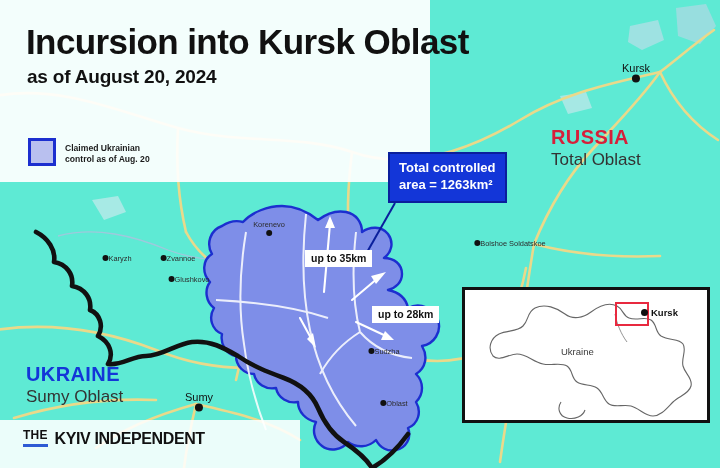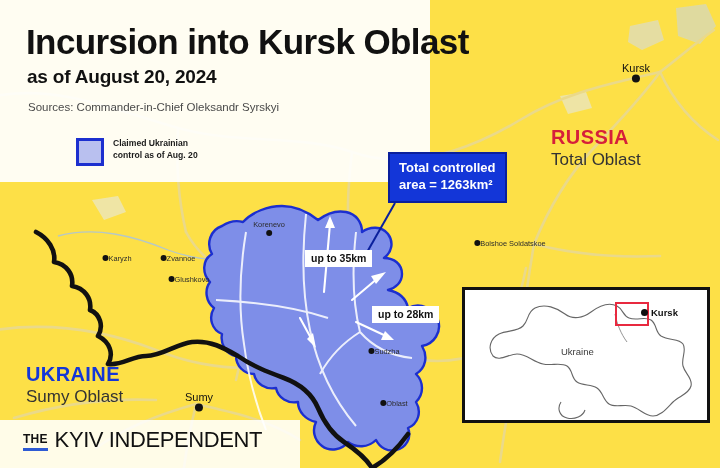--- a/index.html
+++ b/index.html
@@ -5,21 +5,21 @@
   * { box-sizing: border-box; margin: 0; padding: 0; }
   html, body {
     width: 720px; height: 468px;
     background: #ffffff;
     font-family: "Liberation Sans", sans-serif;
     overflow: hidden;
   }
   #page {
     position: relative;
     width: 720px; height: 468px;
-    background: #fde047;
+    background: #5eead4;
     overflow: hidden;
   }
 
   
   #map-svg { position: absolute; left: 0; top: 0; width: 720px; height: 468px; }
 
   
   .header-plate {
     position: absolute;
     left: 0; top: 0;
@@ -38,21 +38,21 @@
     letter-spacing: -0.2px; white-space: nowrap; z-index: 14;
   }
   #sources {
     position: absolute; left: 28px; top: 101px;
     font-size: 11.5px; color: #4a4a4a; white-space: nowrap; z-index: 14;
   }
 
   
   #legend {
     position: absolute; left: 28px; top: 138px;
-    display: flex; align-items: flex-start; gap: 9px; z-index: 14; margin-left: 48px;
+    display: flex; align-items: flex-end; gap: 9px; z-index: 14;
   }
   #legend-swatch {
     width: 28px; height: 28px;
     background: #b9c0ef;
     border: 3px solid #1c2fcf;
   }
   #legend-text {
     font-size: 8.6px; font-weight: bold; color: #1b1b1b;
     line-height: 1.35; white-space: pre-line;
   }
@@ -140,21 +140,21 @@
   #logo {
     position: absolute; left: 23px; top: 429px;
     display: flex; align-items: flex-end; gap: 7px; z-index: 16;
   }
   #logo-the {
     font-size: 12px; font-weight: bold; color: #111111;
     letter-spacing: 0.2px; padding-bottom: 3px;
     border-bottom: 3px solid #2e5bd4; line-height: 1;
   }
   #logo-name {
-    font-size: 22px; font-weight: normal; color: #111111;
+    font-size: 16px; font-weight: bold; color: #111111;
     letter-spacing: -0.4px; line-height: 1;
   }
   .logo-plate {
     position: absolute; left: 0; top: 420px;
     width: 300px; height: 48px;
     background: rgba(255,255,255,0.88); z-index: 15;
   }
 </style>
 </head>
 <body>
@@ -265,21 +265,20 @@
              C 356 450, 366 458, 372 468"></path>
 
     <path fill="none" stroke="#111111" stroke-width="4.6" stroke-linejoin="round" stroke-linecap="round" d="M372 468 C 386 460, 398 448, 408 434"></path>
 
     <line x1="395" y1="203" x2="366" y2="254" stroke="#0a1f9c" stroke-width="2"></line>
   </svg>
 
   <div class="header-plate"></div>
   <div id="title">Incursion into Kursk Oblast</div>
   <div id="subtitle">as of August 20, 2024</div>
-  <div id="sources">Sources: Commander-in-Chief Oleksandr Syrskyi</div>
 
   <div id="legend">
     <div id="legend-swatch" style="background: rgb(185, 192, 239); border-color: rgb(28, 47, 207);"></div>
     <div id="legend-text">Claimed Ukrainian
 control as of Aug. 20</div>
   </div>
 
   <div id="callout-box" style="background: rgb(19, 54, 216);">
     <div id="callout-text" style="color: rgb(255, 255, 255);">Total controlled
 area = 1263km²</div>

